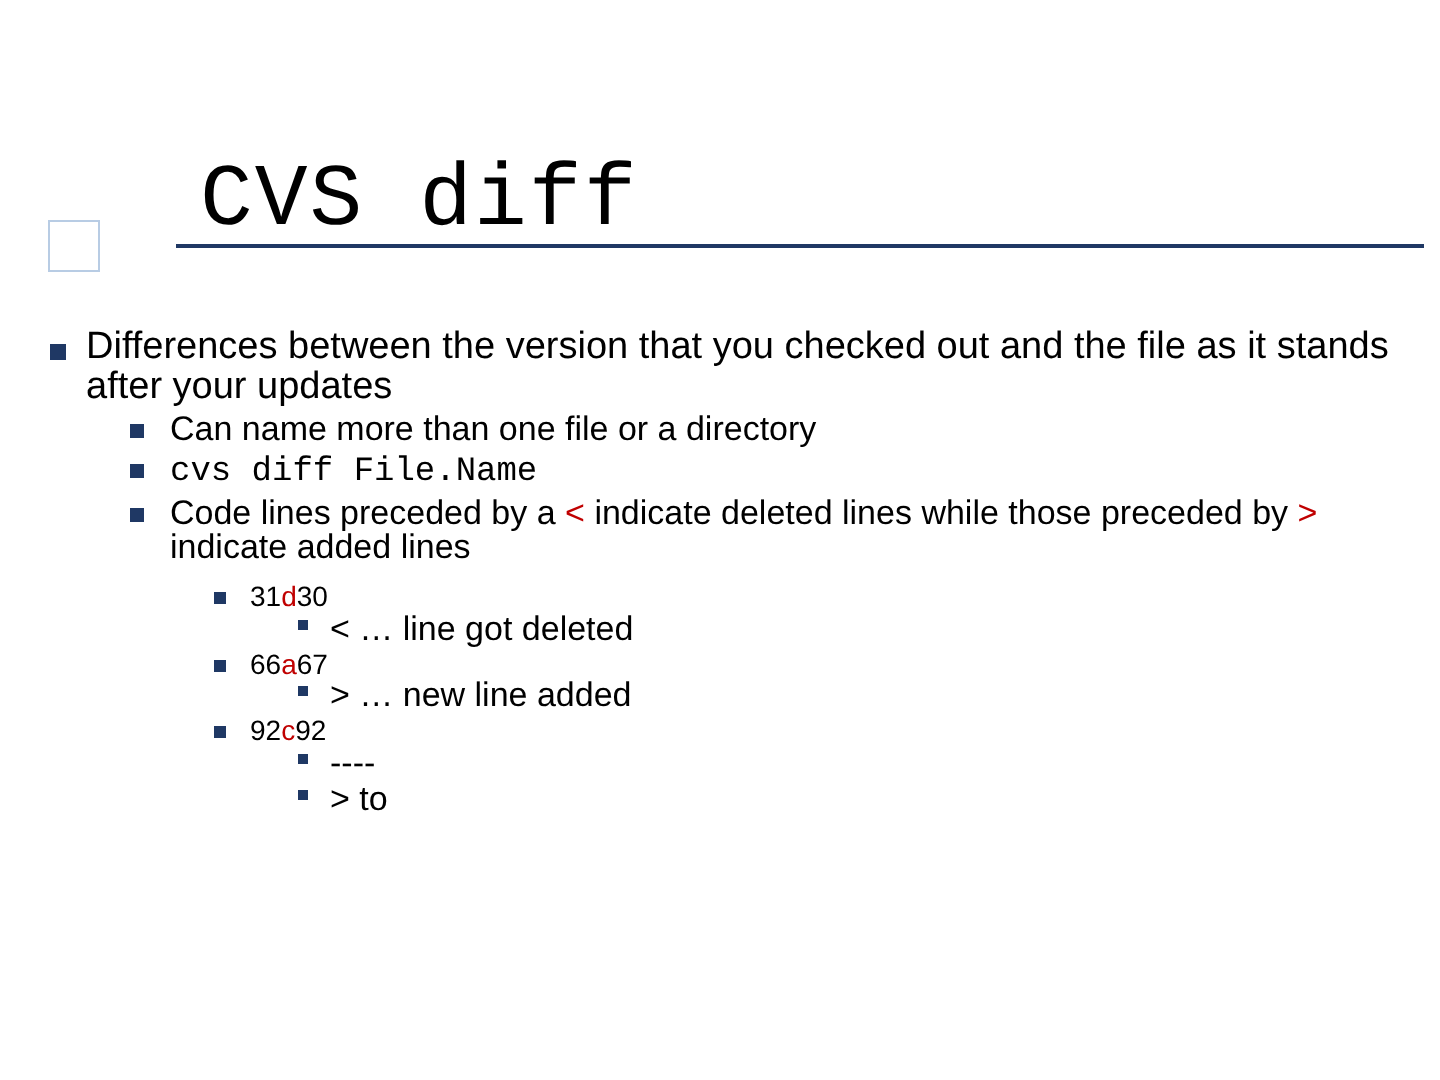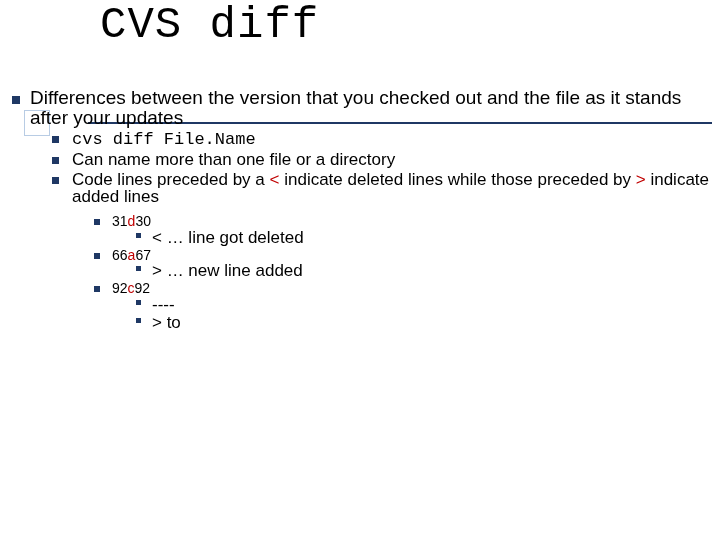--- a/index.html
+++ b/index.html
@@ -13,20 +13,21 @@
     overflow: hidden;
   }
   .slide {
     position: relative;
     width: 720px;
     height: 540px;
     box-sizing: border-box;
   }
   .title-area {
     position: relative;
+    padding-top: 76px;
     padding-left: 100px;
     height: 80px;
   }
   .title-text {
     font-family: "Courier New", Courier, monospace;
     font-size: 44px;
     letter-spacing: 1px;
     color: #000;
   }
   .title-deco {
@@ -48,21 +49,21 @@
   .deco-slate  { background: #8497b0; width: 6px;  height: 26px; left: 58px; top: 2px; }
   .title-rule {
     position: absolute;
     left: 88px;
     right: 8px;
     top: 122px;
     height: 0;
     border-top: 2px solid #1f3864;
   }
   .body-area {
-    padding: 8px 8px 0 6px;
+    padding: 8px 8px 0 19px;
     font-size: 19px;
     line-height: 1.05;
   }
   ul { list-style: none; margin: 0; padding: 0; }
   .lvl1 > li { padding-left: 24px; position: relative; margin-bottom: 4px; }
   .lvl2 > li { padding-left: 42px; position: relative; margin-bottom: 2px; font-size: 17px; }
   .lvl3 > li { padding-left: 40px; position: relative; margin-bottom: 1px; font-size: 14px; }
   .lvl4 > li { padding-left: 40px; position: relative; margin-bottom: 0; font-size: 17px; }
   .bullet {
     position: absolute;
@@ -100,25 +101,25 @@
 
   <div class="body-area">
     <ul class="lvl1">
       <li>
         <span class="bullet"></span>
         <span class="sans">Differences between the version that you checked out and the file as it stands after your updates</span>
 
         <ul class="lvl2 lvl2-wrap">
           <li>
             <span class="bullet"></span>
-            <span class="mono">cvs diff File.Name</span>
+            <span class="sans">Can name more than one file or a directory</span>
           </li>
           <li>
             <span class="bullet"></span>
-            <span class="sans">Can name more than one file or a directory</span>
+            <span class="mono">cvs diff File.Name</span>
           </li>
           <li>
             <span class="bullet"></span>
             <span class="sans"><span>Code lines preceded by a </span><span class="accent">&lt;</span><span> indicate deleted lines while those preceded by </span><span class="accent">&gt;</span><span> indicate added lines</span></span>
 
             <ul class="lvl3 lvl3-wrap">
               <li>
                 <span class="bullet"></span>
                 <span class="sans"><span>31</span><span class="accent">d</span><span>30</span></span>
                 <ul class="lvl4">

